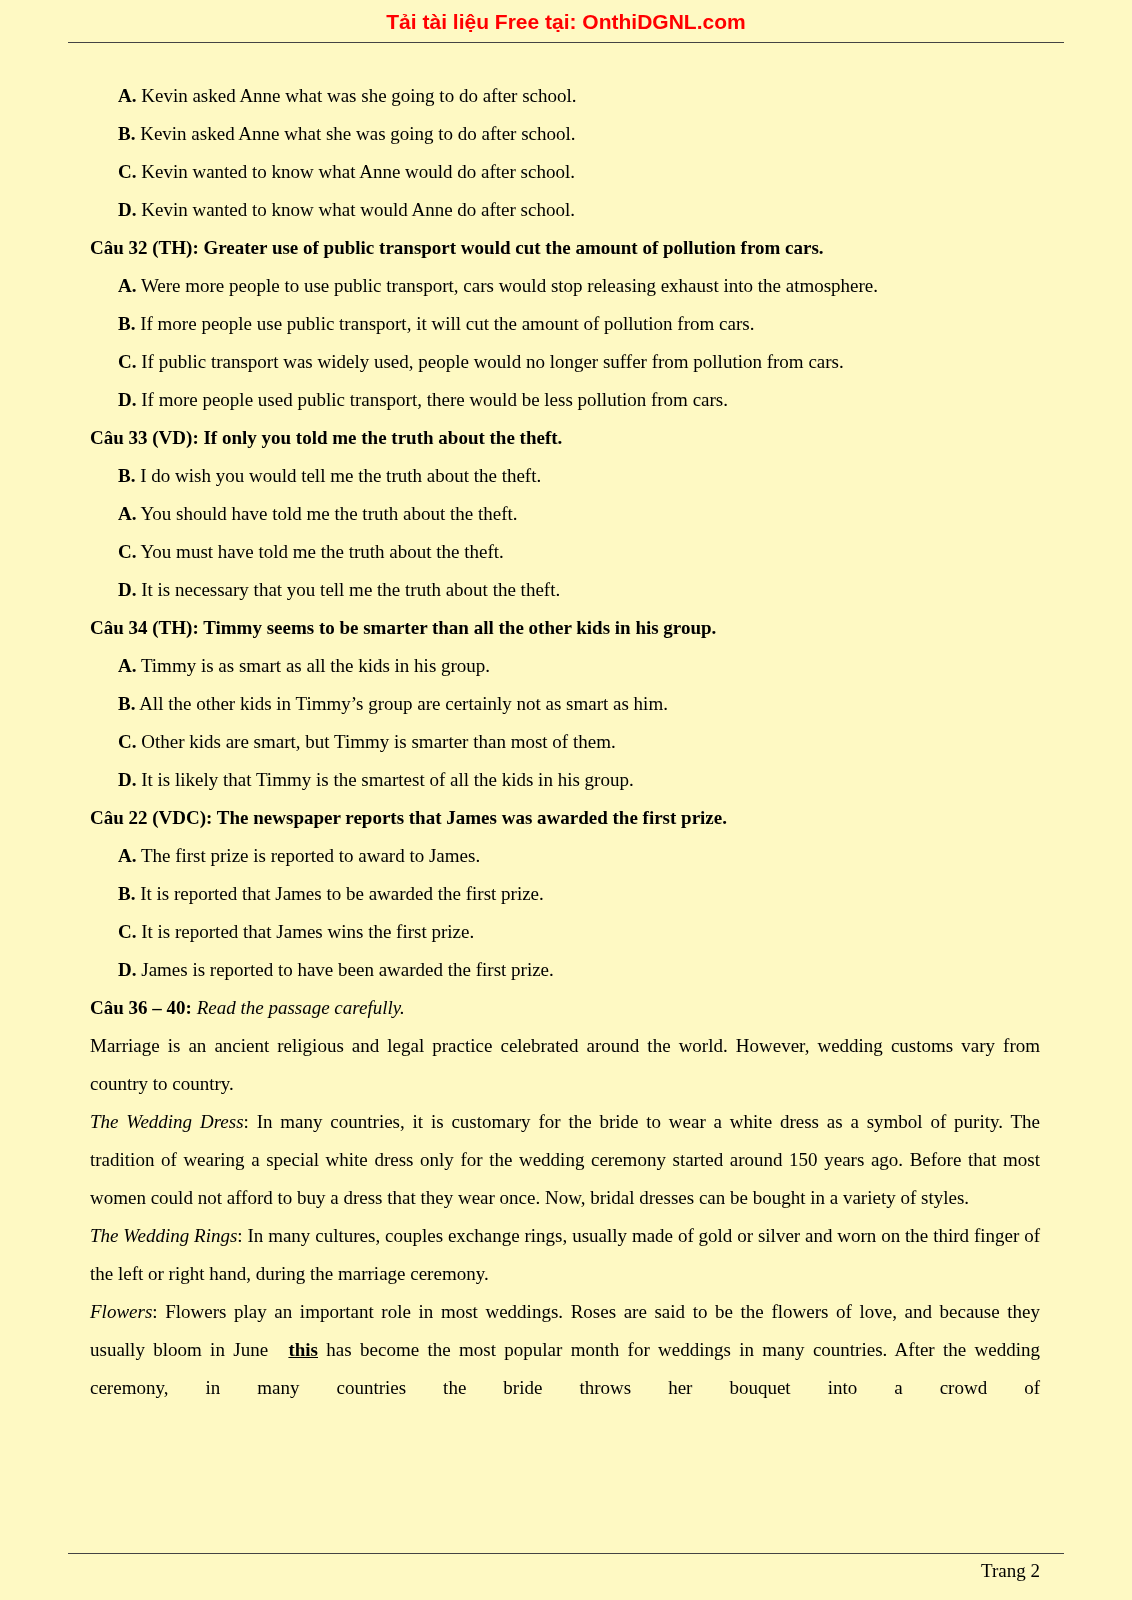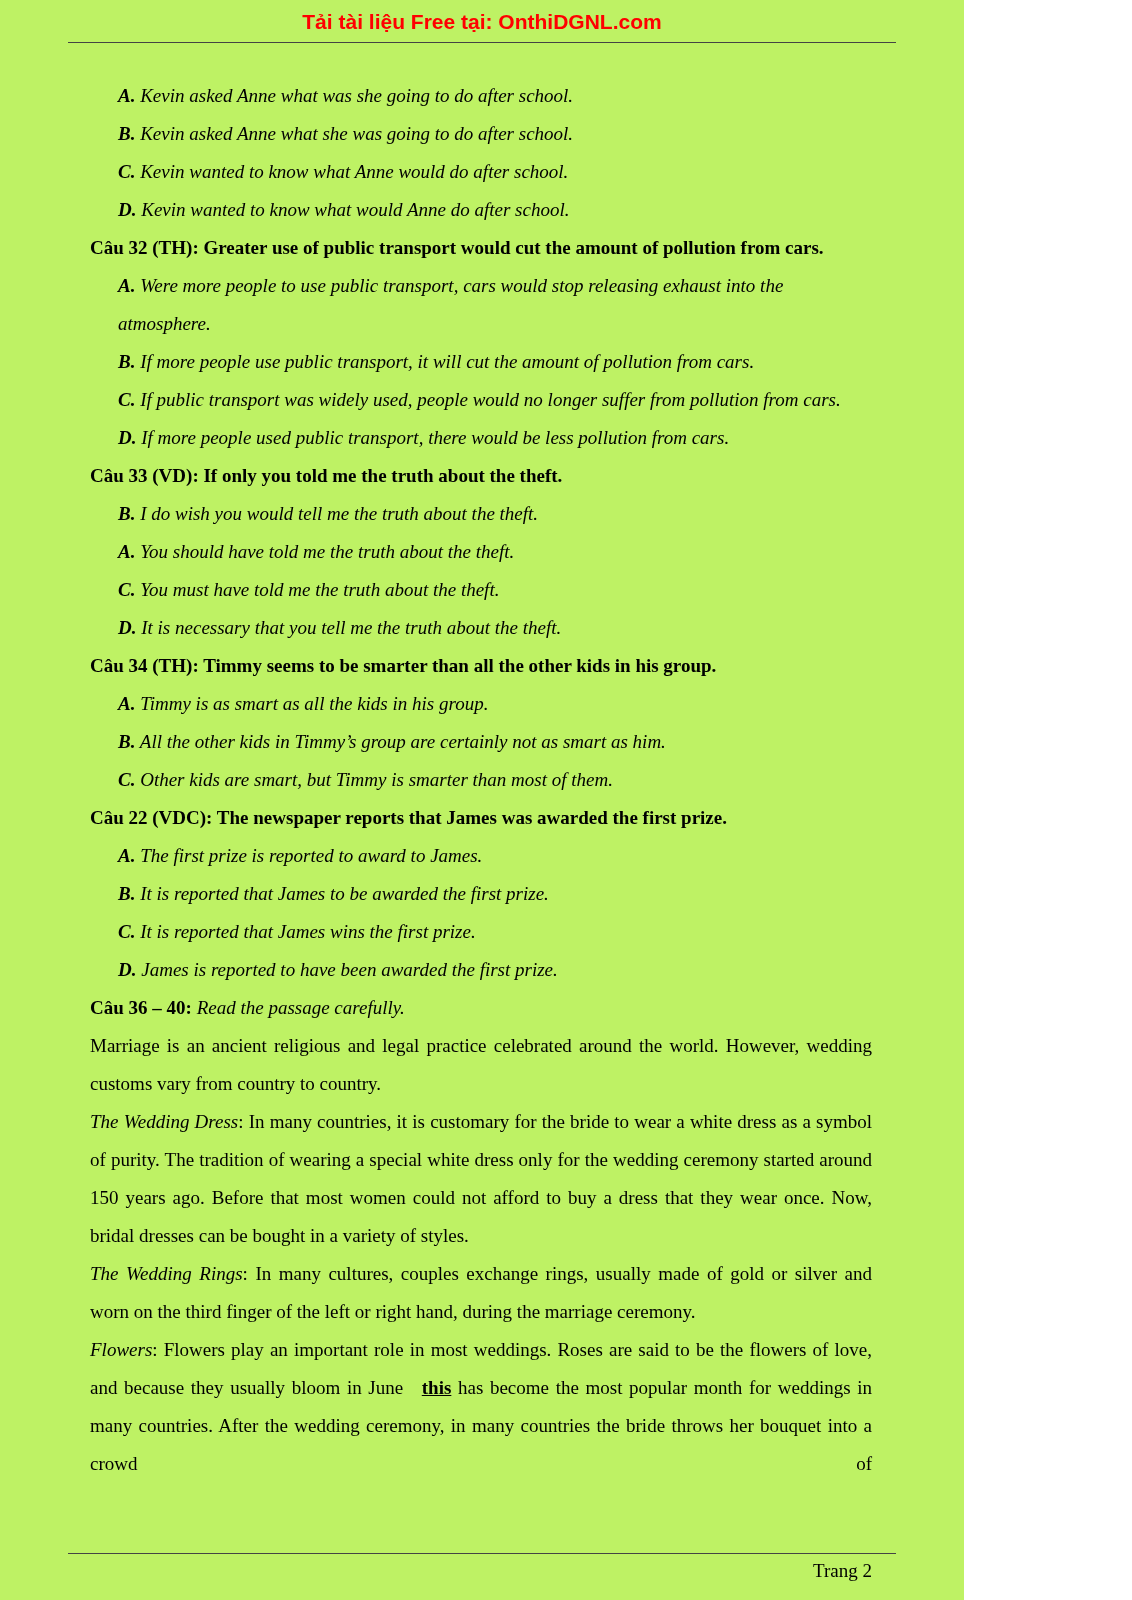--- a/index.html
+++ b/index.html
@@ -11,23 +11,23 @@
     width: 1132px;
     height: 1600px;
     font-family: "Liberation Serif", serif;
     font-size: 19px;
     color: #000000;
     position: relative;
     overflow: hidden;
   }
   .page {
     position: relative;
-    width: 964px;
+    width: 1132px;
     height: 1600px;
-    background: #bef264;
+    background: #fef9c3;
   }
   .header {
     padding-top: 10px;
   }
   .header-title {
     text-align: center;
     font-family: "Liberation Sans", sans-serif;
     font-weight: bold;
     font-size: 21px;
     color: #ff0000;
@@ -36,21 +36,20 @@
     border: none;
     border-top: 1px solid #444444;
     margin: 8px 68px 0 68px;
   }
   .content {
     padding: 34px 92px 0 90px;
     line-height: 38px;
   }
   .option {
     padding-left: 28px;
-    font-style: italic;
   }
   .opt-letter {
     font-weight: bold;
   }
   .question-stem {
     font-weight: bold;
   }
   .reading-head .q-label {
     font-weight: bold;
   }
@@ -107,20 +106,21 @@
         <div class="option"><span class="opt-letter">D.</span><span> If more people used public transport, there would be less pollution from cars.</span></div>
         <div class="question-stem"><span>Câu 33 (VD):</span><span> If only you told me the truth about the theft.</span></div>
         <div class="option"><span class="opt-letter">B.</span><span> I do wish you would tell me the truth about the theft.</span></div>
         <div class="option"><span class="opt-letter">A.</span><span> You should have told me the truth about the theft.</span></div>
         <div class="option"><span class="opt-letter">C.</span><span> You must have told me the truth about the theft.</span></div>
         <div class="option"><span class="opt-letter">D.</span><span> It is necessary that you tell me the truth about the theft.</span></div>
         <div class="question-stem"><span>Câu 34 (TH):</span><span> Timmy seems to be smarter than all the other kids in his group.</span></div>
         <div class="option"><span class="opt-letter">A.</span><span> Timmy is as smart as all the kids in his group.</span></div>
         <div class="option"><span class="opt-letter">B.</span><span> All the other kids in Timmy’s group are certainly not as smart as him.</span></div>
         <div class="option"><span class="opt-letter">C.</span><span> Other kids are smart, but Timmy is smarter than most of them.</span></div>
+        <div class="option"><span class="opt-letter">D.</span><span> It is likely that Timmy is the smartest of all the kids in his group.</span></div>
         <div class="question-stem"><span>Câu 22 (VDC):</span><span> The newspaper reports that James was awarded the first prize.</span></div>
         <div class="option"><span class="opt-letter">A.</span><span> The first prize is reported to award to James.</span></div>
         <div class="option"><span class="opt-letter">B.</span><span> It is reported that James to be awarded the first prize.</span></div>
         <div class="option"><span class="opt-letter">C.</span><span> It is reported that James wins the first prize.</span></div>
         <div class="option"><span class="opt-letter">D.</span><span> James is reported to have been awarded the first prize.</span></div>
       </div>
     <div class="reading-head"><span class="q-label">Câu 36 – 40:</span><span class="instruction"> Read the passage carefully.</span></div>
     <div id="passage">
         <div class="paragraph"><span>Marriage is an ancient religious and legal practice celebrated around the world. However, wedding customs vary from country to country.</span></div>
         <div class="paragraph"><span class="seg-i">The Wedding Dress</span><span>: In many countries, it is customary for the bride to wear a white dress as a symbol of purity. The tradition of wearing a special white dress only for the wedding ceremony started around 150 years ago. Before that most women could not afford to buy a dress that they wear once. Now, bridal dresses can be bought in a variety of styles.</span></div>

